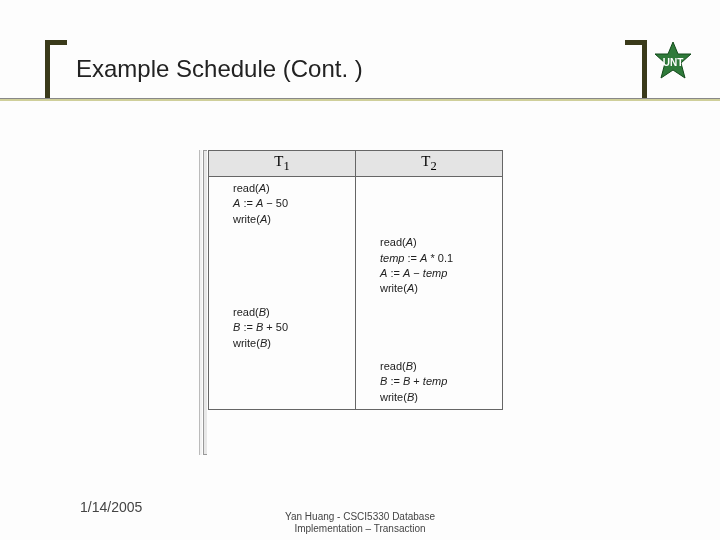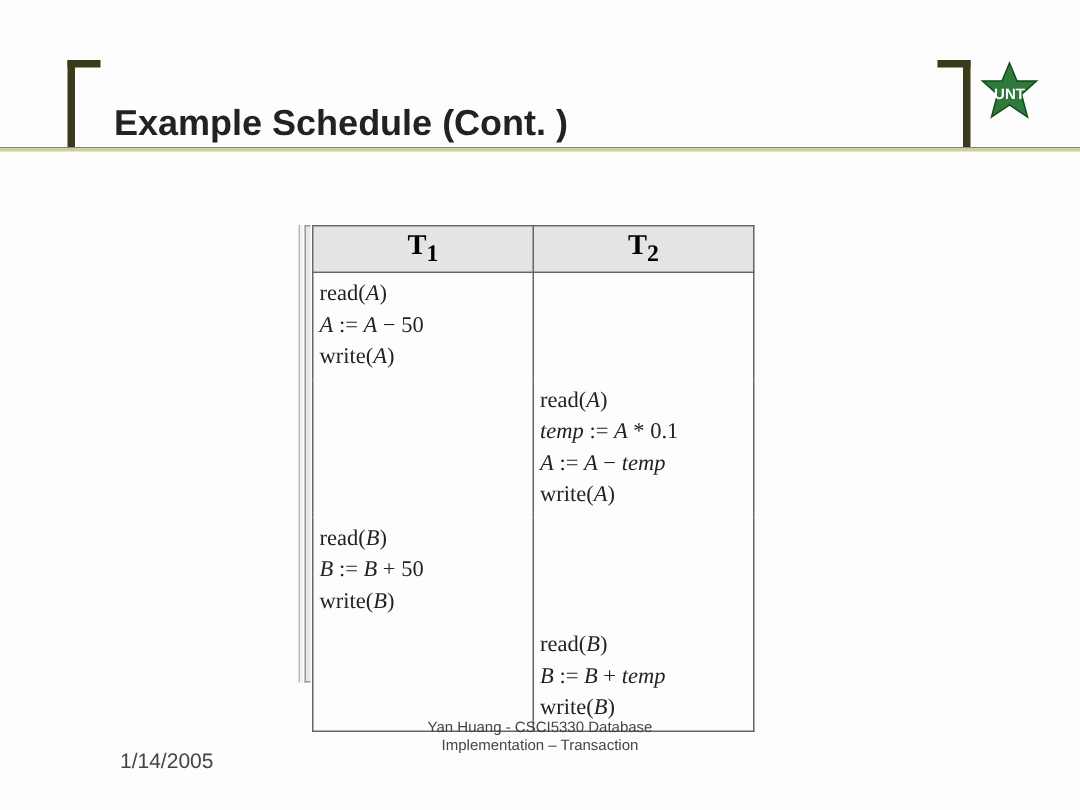--- a/index.html
+++ b/index.html
@@ -36,22 +36,21 @@
       width: 100%;
       height: 3px;
       background: linear-gradient(#888 0 1px, #cfcf9a 1px 3px);
     }
     .title {
       position: absolute;
       top: 55px;
       left: 76px;
       font-size: 24px;
       color: #222;
-      font-weight: bold;
-      margin-top: 14px;
+      font-weight: normal;
     }
     .logo {
       position: absolute;
       top: 40px;
       right: 25px;
       width: 44px;
       height: 44px;
     }
     .schedule-wrap {
       position: absolute;
@@ -61,32 +60,32 @@
       display: flex;
     }
     .tbl {
       border-collapse: collapse;
       width: 100%;
     }
     .tbl th {
       background: #e4e4e4;
       border: 1px solid #666;
       font-family: 'Times New Roman', serif;
-      font-weight: bold;
-      font-size: 19px;
+      font-weight: normal;
+      font-size: 15px;
       padding: 2px 0;
       text-align: center;
     }
     .tbl td {
       border-left: 1px solid #666;
       border-right: 1px solid #666;
       border-bottom: 1px solid #666;
-      font-family: Liberation Serif, serif;
-      font-size: 15px;
-      padding: 4px 4px;
+      font-family: Liberation Sans, sans-serif;
+      font-size: 11px;
+      padding: 4px 24px;
       vertical-align: top;
       line-height: 1.4;
       color: #222;
       width: 50%;
     }
     .ital { font-style: italic; }
     .leftstrip {
       position:absolute;
       top:150px;
       left:203px;
@@ -107,21 +106,21 @@
     }
     .footer-date {
       position: absolute;
       bottom: 25px;
       left: 80px;
       font-size: 14px;
       color: #444;
     }
     .footer-center {
       position: absolute;
-      bottom: 36px;
+      bottom: 5px;
       left: 50%;
       transform: translateX(-50%);
       text-align: center;
       font-size: 10px;
       color: #444;
       line-height: 1.2;
     }
   </style>
 </head>
 <body>

